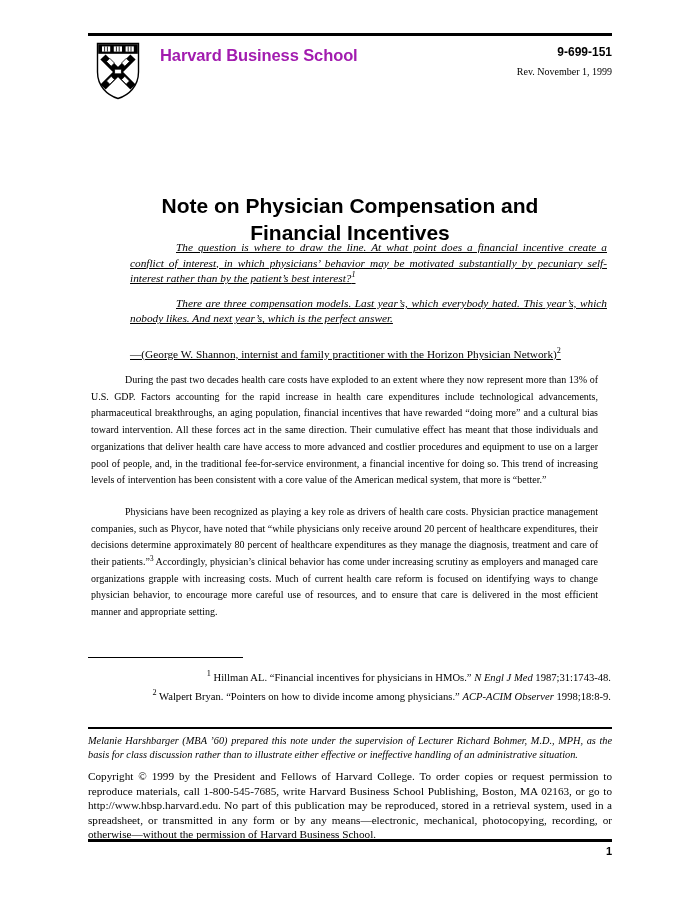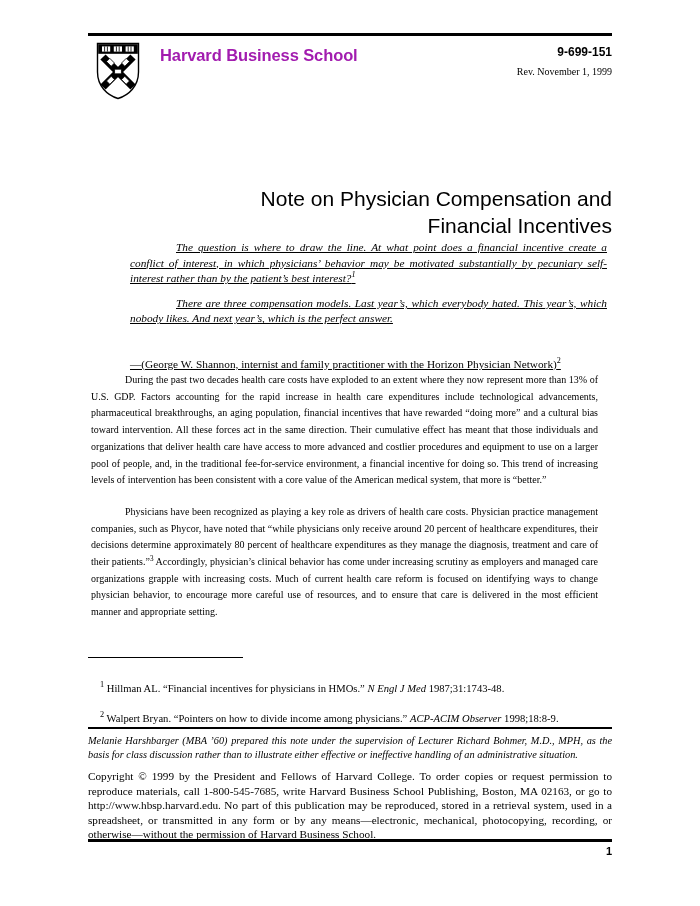--- a/index.html
+++ b/index.html
@@ -69,25 +69,25 @@
     font-family: "Liberation Serif", "DejaVu Serif", serif;
     font-size: 10px;
     text-align: right;
     white-space: nowrap;
   }
 
   
   .title {
     position: absolute;
     left: 88px;
-    top: 171px;
-    width: 524px;
-    text-align: right;
-    font-family: "Liberation Sans", "DejaVu Sans", sans-serif;
-    font-weight: normal;
+    top: 178px;
+    width: 524px;
+    text-align: center;
+    font-family: "Liberation Sans", "DejaVu Sans", sans-serif;
+    font-weight: bold;
     font-size: 21px;
     line-height: 27px;
   }
   .title-line { display: block; }
 
   
   .epigraphs {
     position: absolute;
     left: 130px;
     top: 240px;
@@ -101,21 +101,21 @@
     text-align: justify;
     text-indent: 46px;
     margin: 0 0 0 0;
   }
   .epigraph.second {
     margin-top: 9px;
   }
   .attribution {
     font-size: 11.3px;
     line-height: 15.6px;
-    margin-top: 30px;
+    margin-top: 20px;
     text-indent: 0;
     font-style: normal;
   }
   sup {
     font-size: 0.72em;
     vertical-align: super;
     line-height: 0;
   }
 
   
@@ -144,22 +144,23 @@
   }
   .footnotes {
     position: absolute;
     left: 88px;
     top: 668px;
     width: 524px;
   }
   .footnote {
     font-size: 10.6px;
     line-height: 17.5px;
-    margin: 12px;
-    white-space: nowrap;
+    margin: 1px;
+    white-space: nowrap;
+    text-align: right;
   }
   .fn-num {
     font-size: 0.78em;
     vertical-align: super;
     line-height: 0;
   }
   .journal { font-style: italic; }
   .ulink { text-decoration: underline; }
 
   

